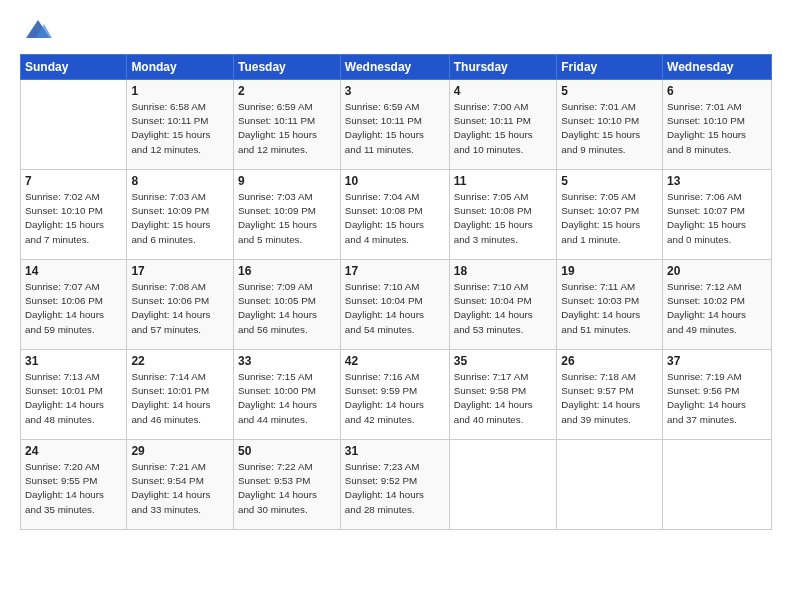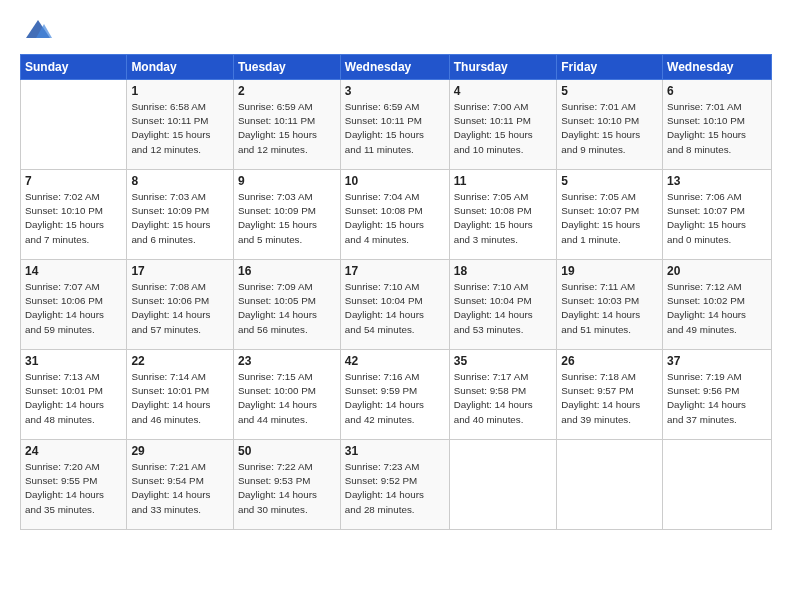--- a/index.html
+++ b/index.html
@@ -225,21 +225,21 @@
         <tr>
           <td>
             <span class="day-num">31</span>
             <div class="day-info">Sunrise: 7:13 AM<br>Sunset: 10:01 PM<br>Daylight: 14 hours<br>and 48 minutes.</div>
           </td>
           <td>
             <span class="day-num">22</span>
             <div class="day-info">Sunrise: 7:14 AM<br>Sunset: 10:01 PM<br>Daylight: 14 hours<br>and 46 minutes.</div>
           </td>
           <td>
-            <span class="day-num">23</span>
+            <span class="day-num">33</span>
             <div class="day-info">Sunrise: 7:15 AM<br>Sunset: 10:00 PM<br>Daylight: 14 hours<br>and 44 minutes.</div>
           </td>
           <td>
             <span class="day-num">42</span>
             <div class="day-info">Sunrise: 7:16 AM<br>Sunset: 9:59 PM<br>Daylight: 14 hours<br>and 42 minutes.</div>
           </td>
           <td>
             <span class="day-num">35</span>
             <div class="day-info">Sunrise: 7:17 AM<br>Sunset: 9:58 PM<br>Daylight: 14 hours<br>and 40 minutes.</div>
           </td>

